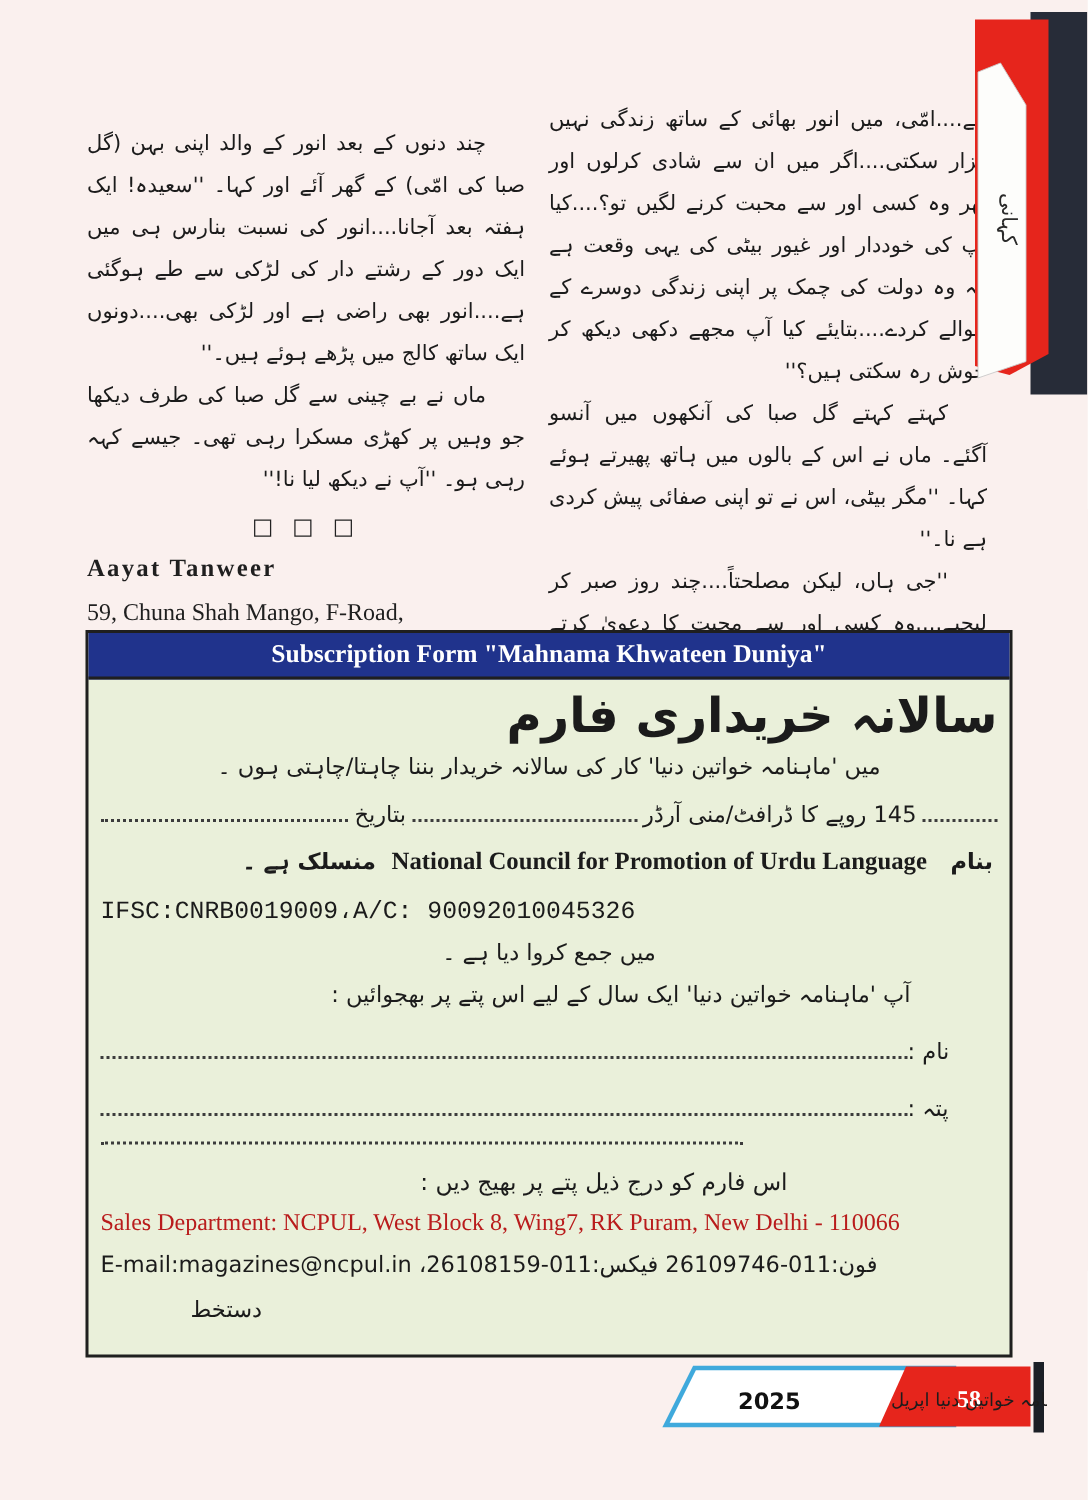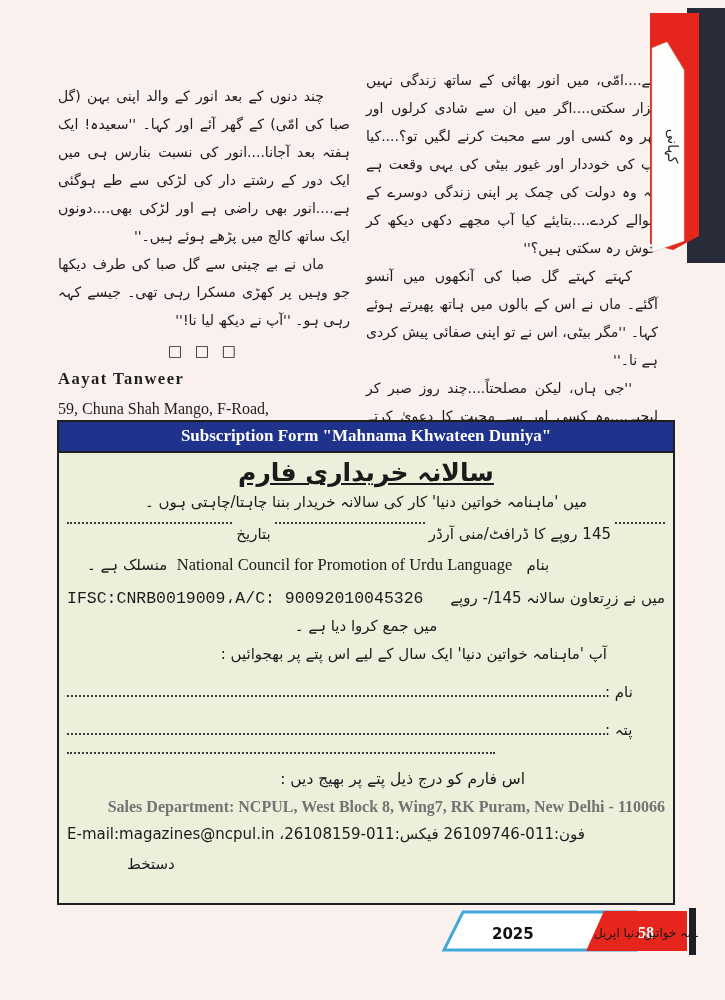--- a/index.html
+++ b/index.html
@@ -16,42 +16,42 @@
   .author{font-family:"Liberation Serif",serif;font-size:16px;line-height:26px;color:#1f1f1f;margin-top:6px;}
   .author-name{font-weight:bold;letter-spacing:1.5px;font-size:16.5px;margin-bottom:4px;}
   
   .form-box{position:absolute;left:57px;top:420px;width:614px;height:481px;
             border:2px solid #1f1f1f;background:#eaf0da;box-sizing:content-box;}
   .form-header{background:#20338c;color:#ffffff;text-align:center;
                font-family:"Liberation Serif",serif;font-weight:bold;font-size:17px;
                padding:4px 0 5px;border-bottom:2px solid #1f1f1f;}
   .form-body{padding:2px 8px 0;}
   .urdu{direction:rtl;}
-  .form-title{direction:rtl;text-align:center;font-size:25px;font-weight:bold;margin:3px 0 0;text-decoration:underline;}
+  .form-title{direction:rtl;font-size:32px;font-weight:bold;margin:3px 0 0;}
   .form-intro{direction:rtl;text-align:center;font-size:15px;margin-top:6px;}
   .dots{border-bottom:2px dotted #3c3c3c;height:1px;transform:translateY(-4px);}
-  .row-draft{display:flex;align-items:flex-start;margin:14px 0 0;font-size:15px;}
+  .row-draft{display:flex;align-items:flex-end;margin:14px 0 0;font-size:15px;}
   .row-draft .grow{flex-grow:1;}
   .row-draft .d-mid{width:150px;}
   .row-draft .d-right{width:50px;}
   .row-draft .lbl{padding:0 4px;}
-  .row-payee{direction:rtl;text-align:left;margin:12px 20px 0;font-size:15px;}
+  .row-payee{direction:rtl;text-align:right;margin:12px 3px 0;font-size:15px;font-weight:bold;}
   .org-en{font-family:"Liberation Serif",serif;font-size:16.5px;direction:ltr;unicode-bidi:isolate;}
   .row-account{display:flex;justify-content:space-between;align-items:center;margin:13px 0 0;}
   .acct-en{font-family:Liberation Mono, monospace;font-size:16.5px;direction:ltr;unicode-bidi:isolate;}
   .acct-ur{direction:rtl;font-size:15px;}
   .row-deposited{direction:rtl;text-align:center;font-size:15px;margin:9px 0 0;}
   .row-send{direction:rtl;text-align:right;font-size:15px;margin:10px 58px 0 0;}
   .row-field{display:flex;align-items:flex-end;margin:20px 0 0;}
   .row-field .grow{flex-grow:1;}
   .row-field .lbl{direction:rtl;width:52px;text-align:left;font-size:15px;padding-right:8px;}
   .row-dots3{margin:16px 0 0;width:428px;}
   .row-dots3 .dots{display:block;}
   .row-post{direction:rtl;text-align:right;font-size:15.5px;margin:12px 140px 0 0;}
-  .row-sales{text-align:right;font-family:"Liberation Serif",serif;font-size:16px;margin-top:10px;color:#737373;font-weight:bold;}
+  .row-sales{text-align:left;font-family:"Liberation Serif",serif;font-size:16px;margin-top:10px;color:#b91c1c;}
   .row-contact{direction:rtl;text-align:left;font-size:15px;margin-top:9px;}
   .row-signature{direction:rtl;text-align:left;font-size:15px;margin:12px 0 0 60px;}
   
   .bookmark{position:absolute;top:6px;right:0;}
   
   .footer-banner{position:absolute;left:436px;top:908px;}
 </style>
 </head>
 <body>
 
@@ -107,21 +107,20 @@
       </div>
 
       <div class="row-payee">
         <span>بنام</span>&nbsp;&nbsp;
         <span class="org-en">National Council for Promotion of Urdu Language</span>&nbsp;
         <span>منسلک ہے ۔</span>
       </div>
 
       <div class="row-account">
         <span class="acct-en" dir="ltr">IFSC:CNRB0019009،A/C: 90092010045326</span>
-        <span class="acct-ur">میں نے زرِتعاون سالانہ 145/- روپے</span>
       </div>
 
       <div class="row-deposited">میں جمع کروا دیا ہے ۔</div>
 
       <div class="row-send">آپ 'ماہنامہ خواتین دنیا' ایک سال کے لیے اس پتے پر بھجوائیں :</div>
 
       <div class="row-field">
         <span class="dots grow"></span>
         <span class="lbl">نام :</span>
       </div>

